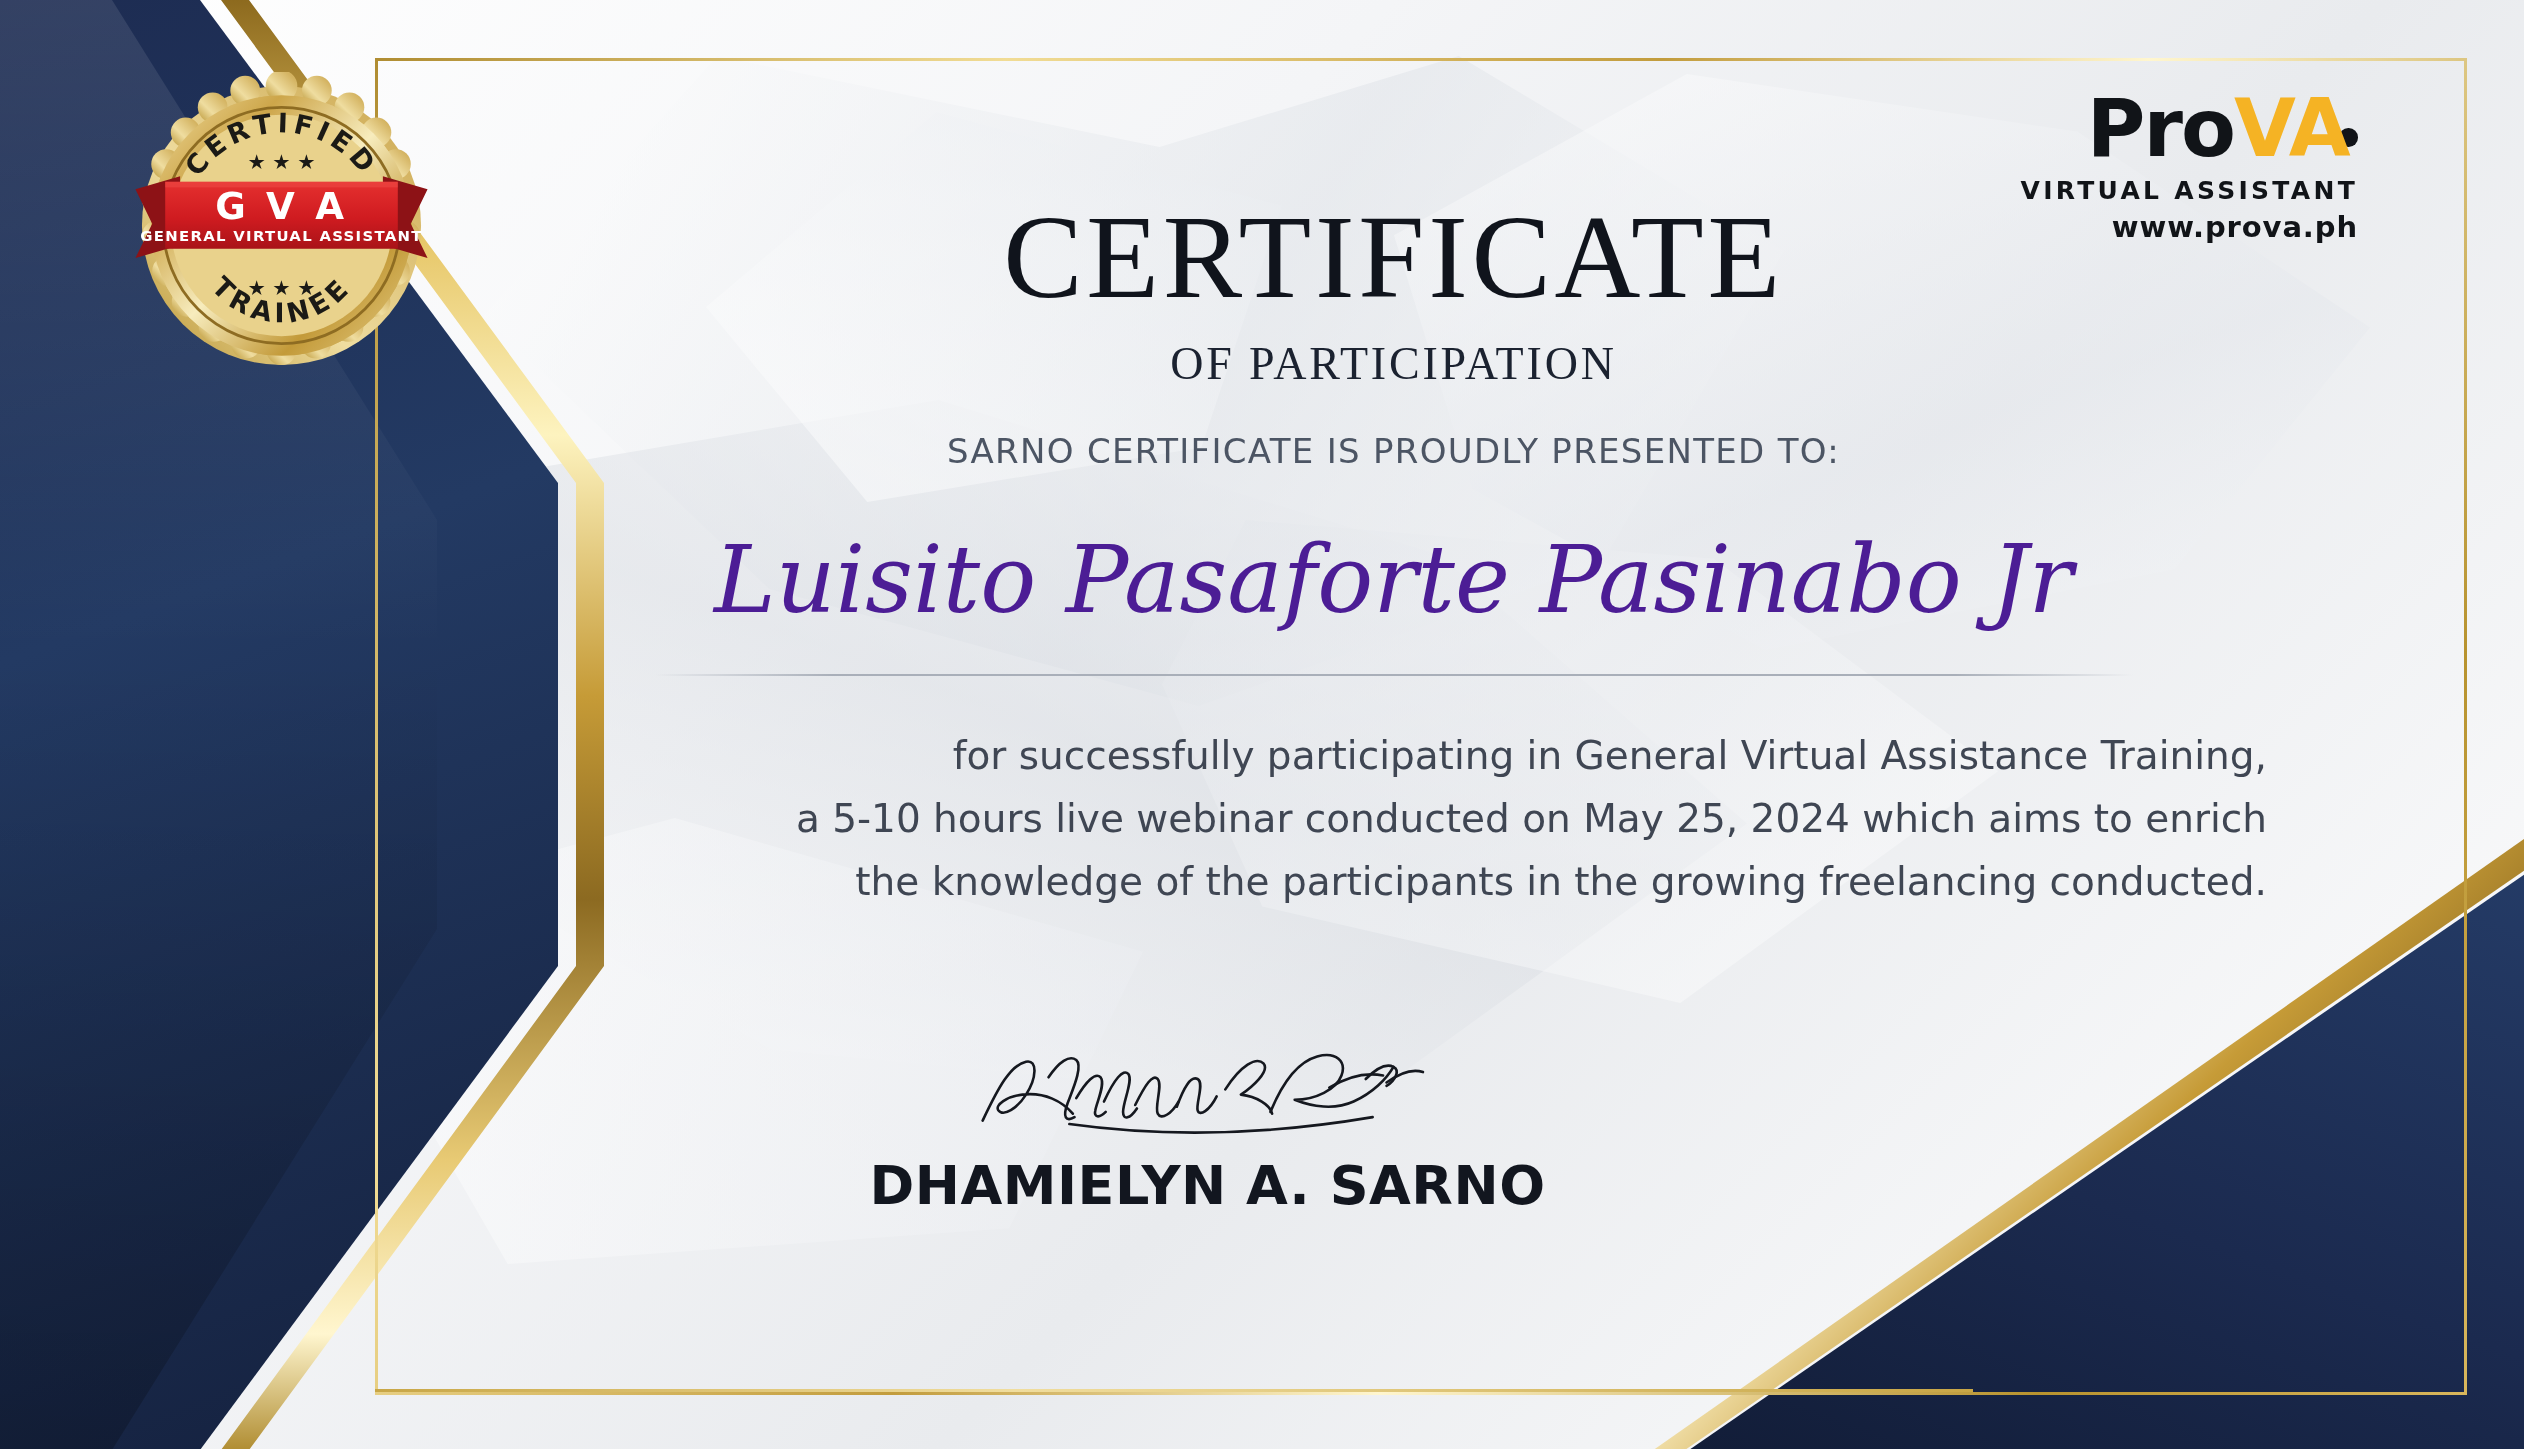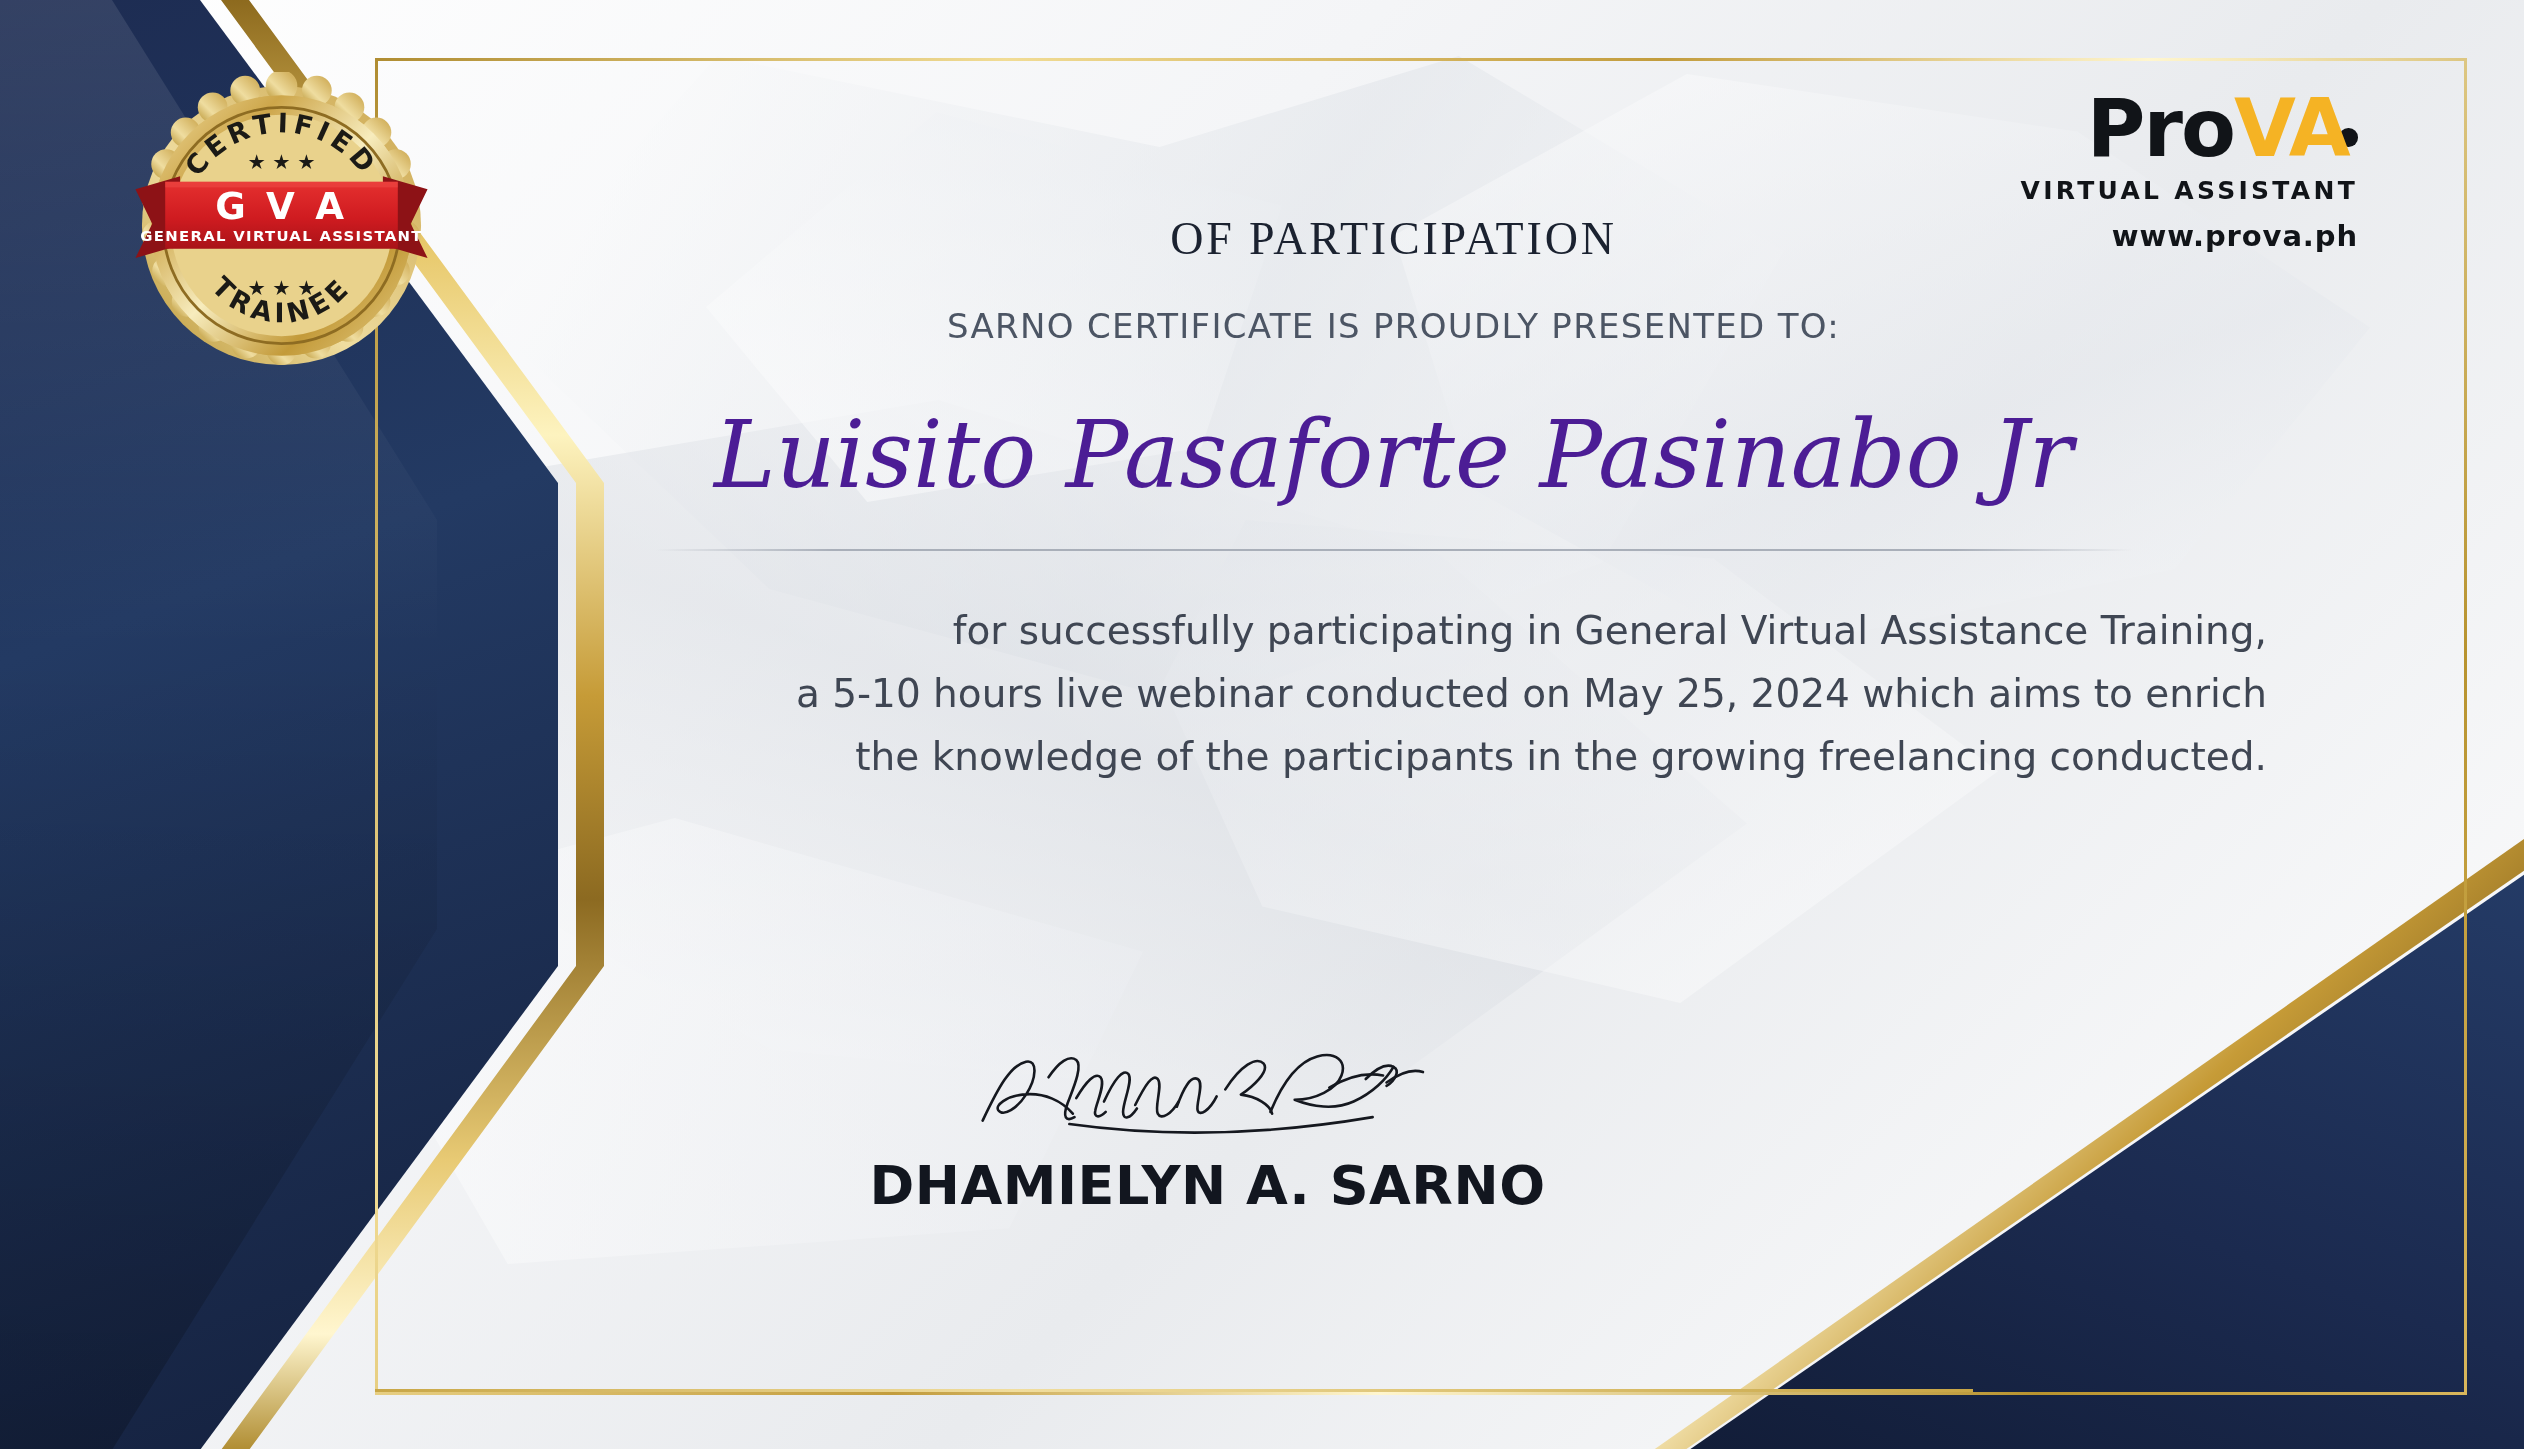--- a/index.html
+++ b/index.html
@@ -163,21 +163,21 @@
     letter-spacing: 3.3px;
     color: #111418;
     margin-top: 7.4px;
   }
   .logo-url {
     font-family: "DejaVu Sans", sans-serif;
     font-size: 29px;
     font-weight: bold;
     letter-spacing: 0.9px;
     color: #111418;
-    margin-top: 14px;
+    margin-top: 5px;
   }
 
   
   .content {
     position: absolute;
     left: 520px; top: 195px;
     width: 1747px;
     text-align: center;
   }
   .title {
@@ -358,20 +358,21 @@
     </svg>
   </div>
 
   <div class="logo">
     <div class="logo-word"><span>Pro</span><span class="va">VA</span><span class="logo-dot"></span></div>
     <div class="logo-sub">VIRTUAL ASSISTANT</div>
     <div class="logo-url">www.prova.ph</div>
   </div>
 
   <div class="content">
+    <div class="title">CERTIFICATE</div>
     <div class="subtitle">OF PARTICIPATION</div>
     <div class="presented">SARNO CERTIFICATE IS PROUDLY PRESENTED TO:</div>
     <div class="recipient">Luisito Pasaforte Pasinabo Jr</div>
     <div class="rule"></div>
     <div class="body-text">
       <div>for successfully participating in General Virtual Assistance Training,</div>
       <div>a 5-10 hours live webinar conducted on May 25, 2024 which aims to enrich</div>
       <div>the knowledge of the participants in the growing freelancing conducted.</div>
     </div>
   </div>

